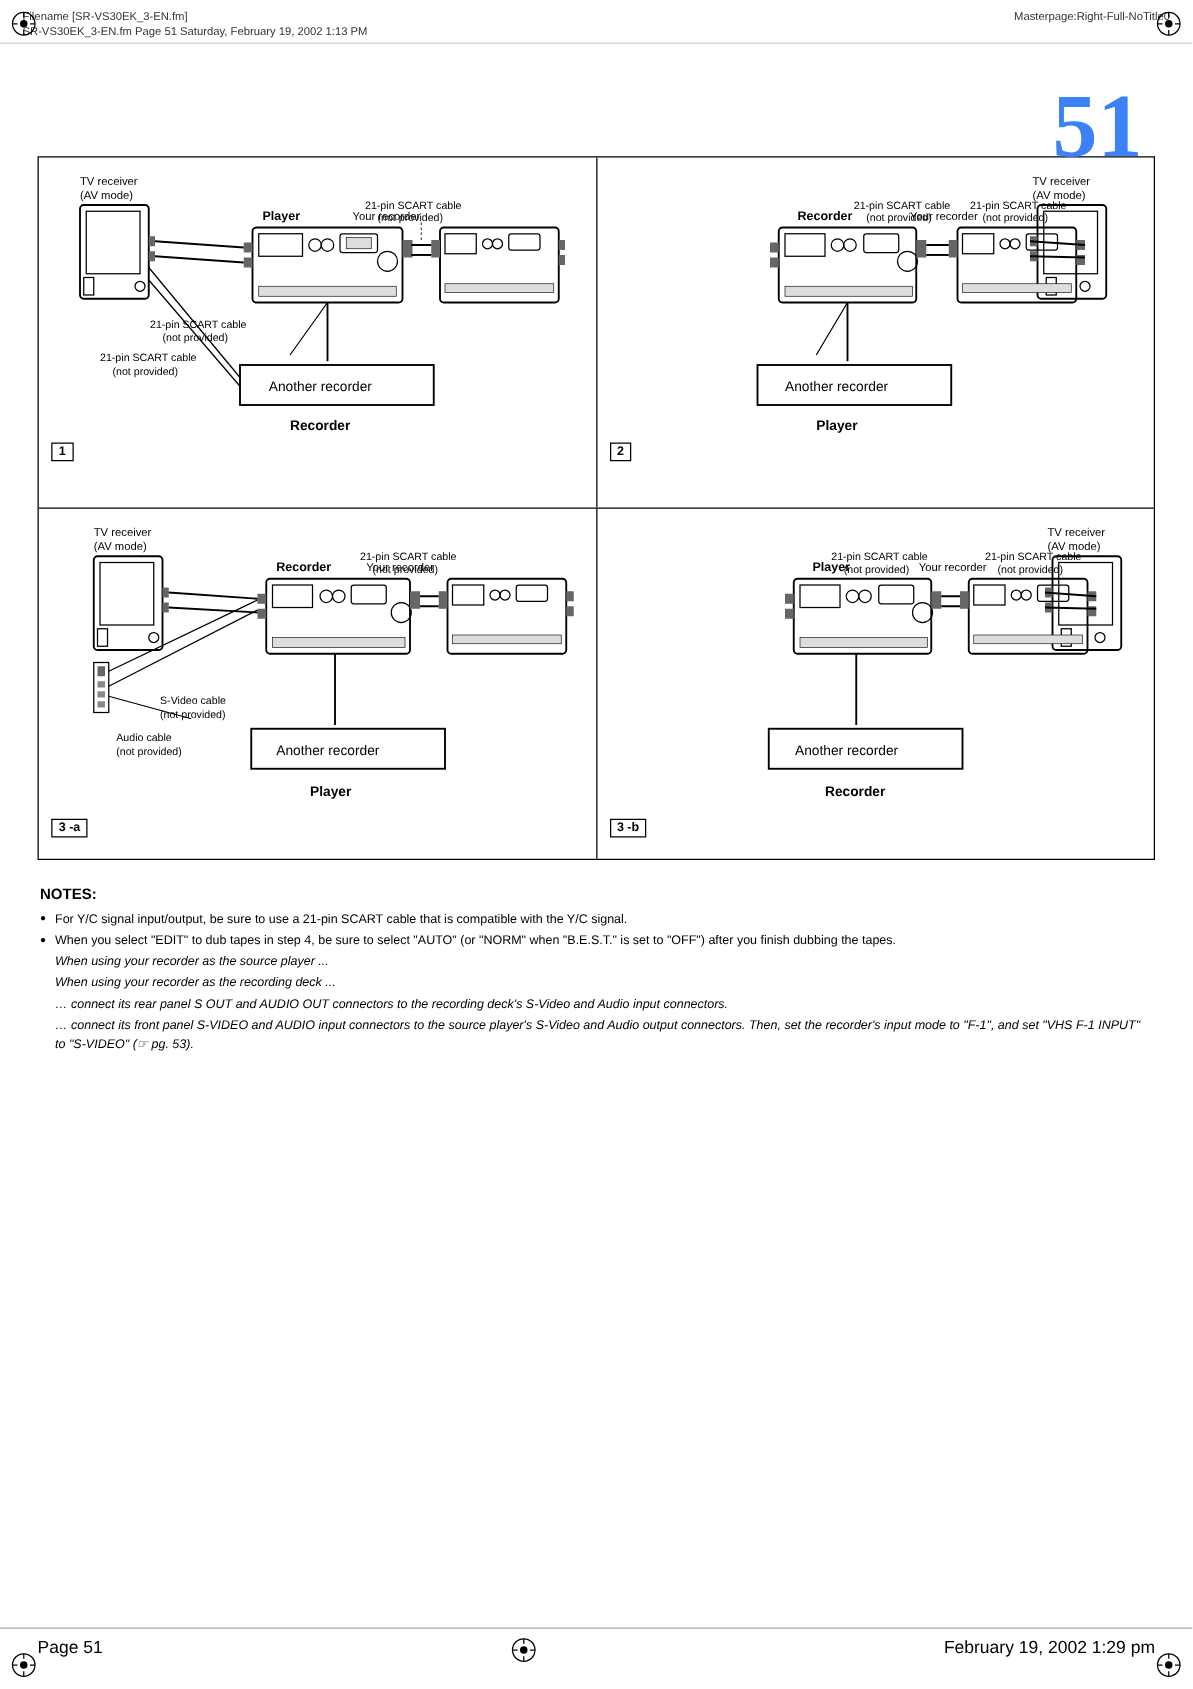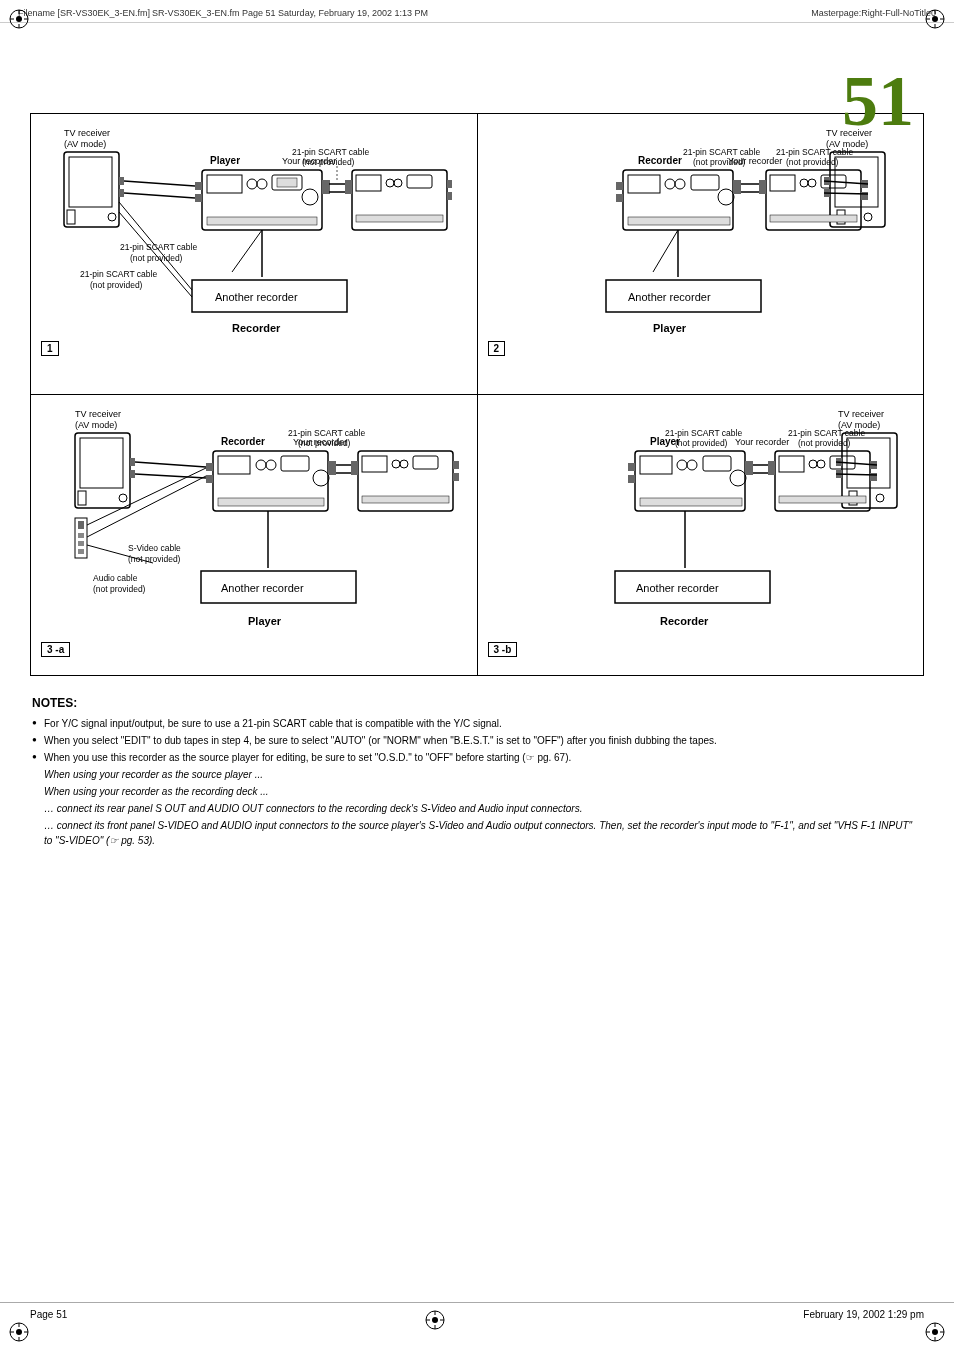--- a/index.html
+++ b/index.html
@@ -16,31 +16,31 @@
     
     .page-header {
       display: flex;
       justify-content: space-between;
       align-items: flex-start;
       padding: 8px 18px 4px 18px;
       border-bottom: 1px solid #ccc;
       font-size: 9px;
       color: #333;
     }
-    .page-header-left { display: flex; flex-direction: row; gap: 2px; }
+    .page-header-left { display: flex; flex-direction: column; gap: 2px; }
 
     
     .page-number-display {
       position: absolute;
       top: 60px;
       right: 40px;
       font-size: 72px;
       font-weight: bold;
       font-family: serif;
-      color: #4d7c0f;
+      color: #3b82f6;
     }
 
     
     .main-content {
       padding: 10px 30px 20px 30px;
     }
 
     
     .diagrams-outer {
       border: 1px solid #000;
@@ -110,21 +110,21 @@
 
     
     .page-footer {
       position: absolute;
       bottom: 20px;
       left: 0;
       right: 0;
       display: flex;
       justify-content: space-between;
       padding: 0 30px;
-      font-size: 10px;
+      font-size: 14px;
       border-top: 1px solid #aaa;
       padding-top: 6px;
     }
 
     
     .corner {
       position: absolute;
       width: 22px;
       height: 22px;
     }
@@ -458,21 +458,20 @@
       </div>
 
     </div>
   </div>
 
   <div class="notes-section">
     <div class="notes-title">NOTES:</div>
     <ul class="notes-list">
       <li><span>For Y/C signal input/output, be sure to use a 21-pin SCART cable that is compatible with the Y/C signal.</span></li>
       <li><span>When you select "EDIT" to dub tapes in step 4, be sure to select "AUTO" (or "NORM" when "B.E.S.T." is set to "OFF") after you finish dubbing the tapes.</span></li>
-      <li><span>When you use this recorder as the source player for editing, be sure to set "O.S.D." to "OFF" before starting (☞ pg. 67).</span></li>
     </ul>
     <div class="notes-indent">When using your recorder as the source player ...</div>
     <div class="notes-indent">When using your recorder as the recording deck ...</div>
     <div class="notes-indent">… connect its rear panel S OUT and AUDIO OUT connectors to the recording deck's S-Video and Audio input connectors.</div>
     <div class="notes-indent">… connect its front panel S-VIDEO and AUDIO input connectors to the source player's S-Video and Audio output connectors. Then, set the recorder's input mode to "F-1", and set "VHS F-1 INPUT" to "S-VIDEO" (☞ pg. 53).</div>
   </div>
 
 </div>
 
 <div class="page-footer">

